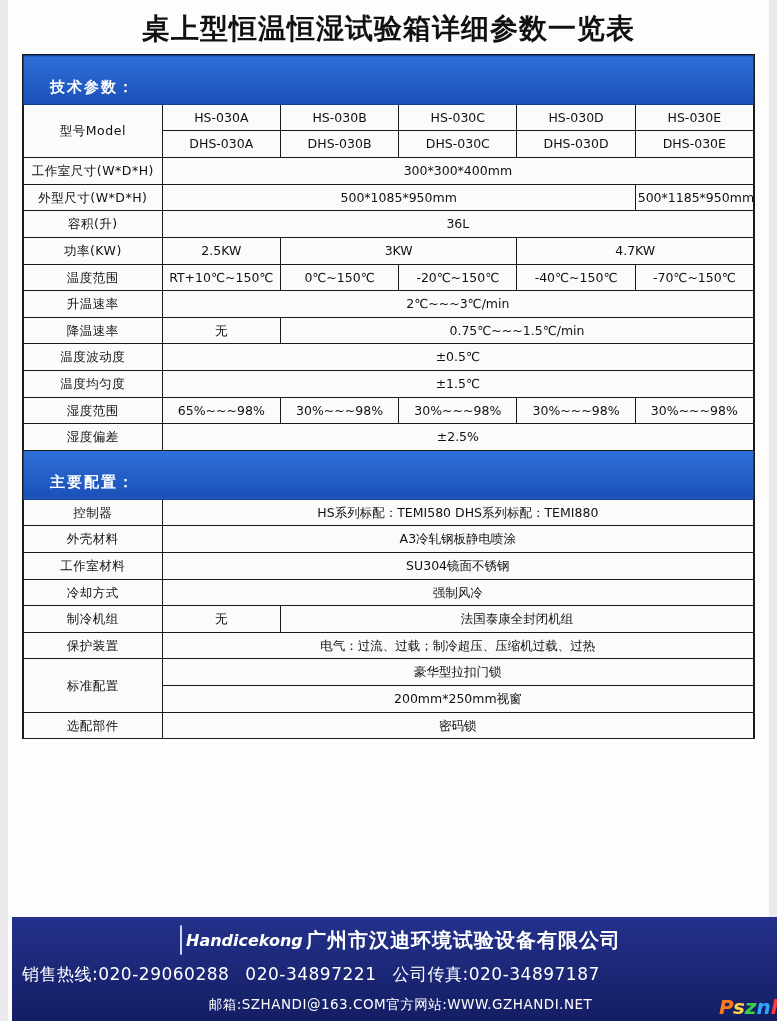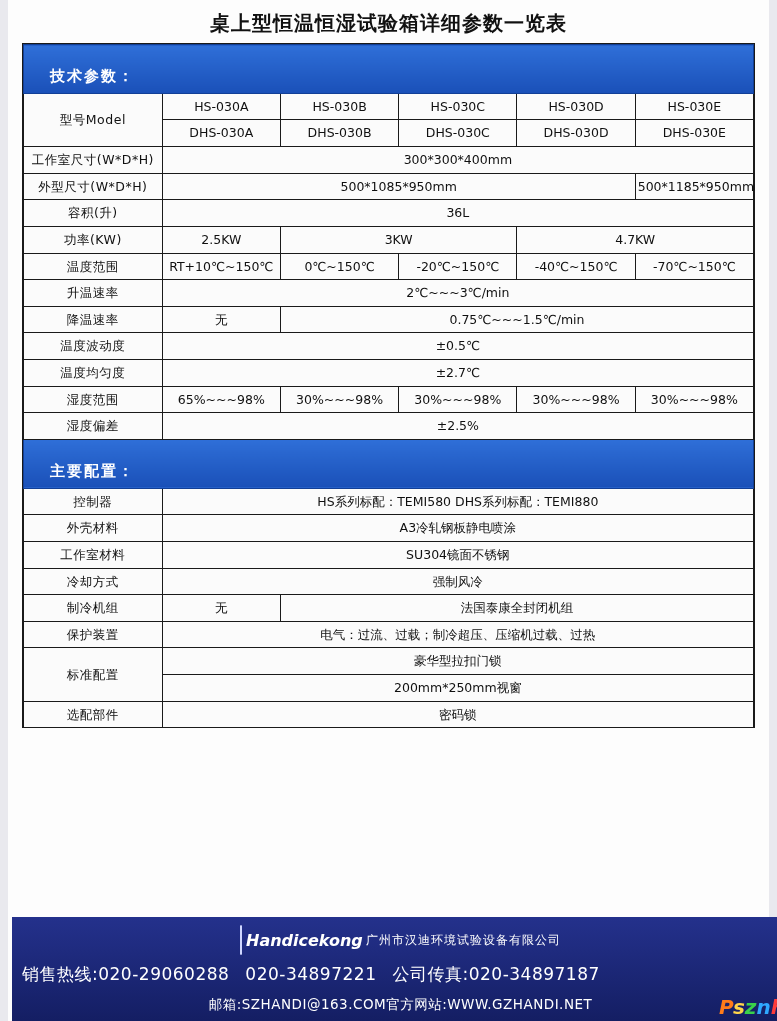--- a/index.html
+++ b/index.html
@@ -9,21 +9,21 @@
     font-family:"DejaVu Sans","Liberation Sans",sans-serif;
     position:relative;
     overflow:hidden;
   }
   .page{
     position:relative;width:777px;height:1021px;
     background:#fdfdfd;
   }
   .title{
     text-align:center;
-    font-size:20px;
+    font-size:28px;
     font-weight:bold;
     color:#111111;
     letter-spacing:1px;
     padding:10px 0 6px 0;
   }
   .table-wrap{
     margin:0 22px;
     border:1px solid #1a1a1a;
     border-bottom:none;
   }
@@ -100,22 +100,22 @@
     content:"";
     position:absolute;left:0;bottom:0;width:34px;height:9px;
     background:repeating-linear-gradient(180deg,#1b2a80 0 2px,#ffffff 2px 4px);
     opacity:.85;
   }
   .logo-text{
     font-size:16px;font-weight:bold;font-style:italic;
     margin-left:4px;color:#ffffff;
   }
   .company-name{
-    font-size:12px;
-    font-weight:normal;
+    font-size:20px;
+    font-weight:bold;
     letter-spacing:1px;
     white-space:nowrap;
   }
   .contact{
     text-align:left;
     font-size:17px;
     margin-top:8px;
     letter-spacing:0.5px;
   }
   .contact .sep{display:inline-block;width:16px;}
@@ -228,21 +228,21 @@
         <td colspan="4">0.75℃~~~1.5℃/min</td>
       </tr>
 
       <tr>
         <td class="label">温度波动度</td>
         <td colspan="5">±0.5℃</td>
       </tr>
 
       <tr>
         <td class="label">温度均匀度</td>
-        <td colspan="5">±2.7℃</td>
+        <td colspan="5">±1.5℃</td>
       </tr>
 
       <tr>
         <td class="label">湿度范围</td>
         <td>65%~~~98%</td>
         <td>30%~~~98%</td>
         <td>30%~~~98%</td>
         <td>30%~~~98%</td>
         <td>30%~~~98%</td>
       </tr>

